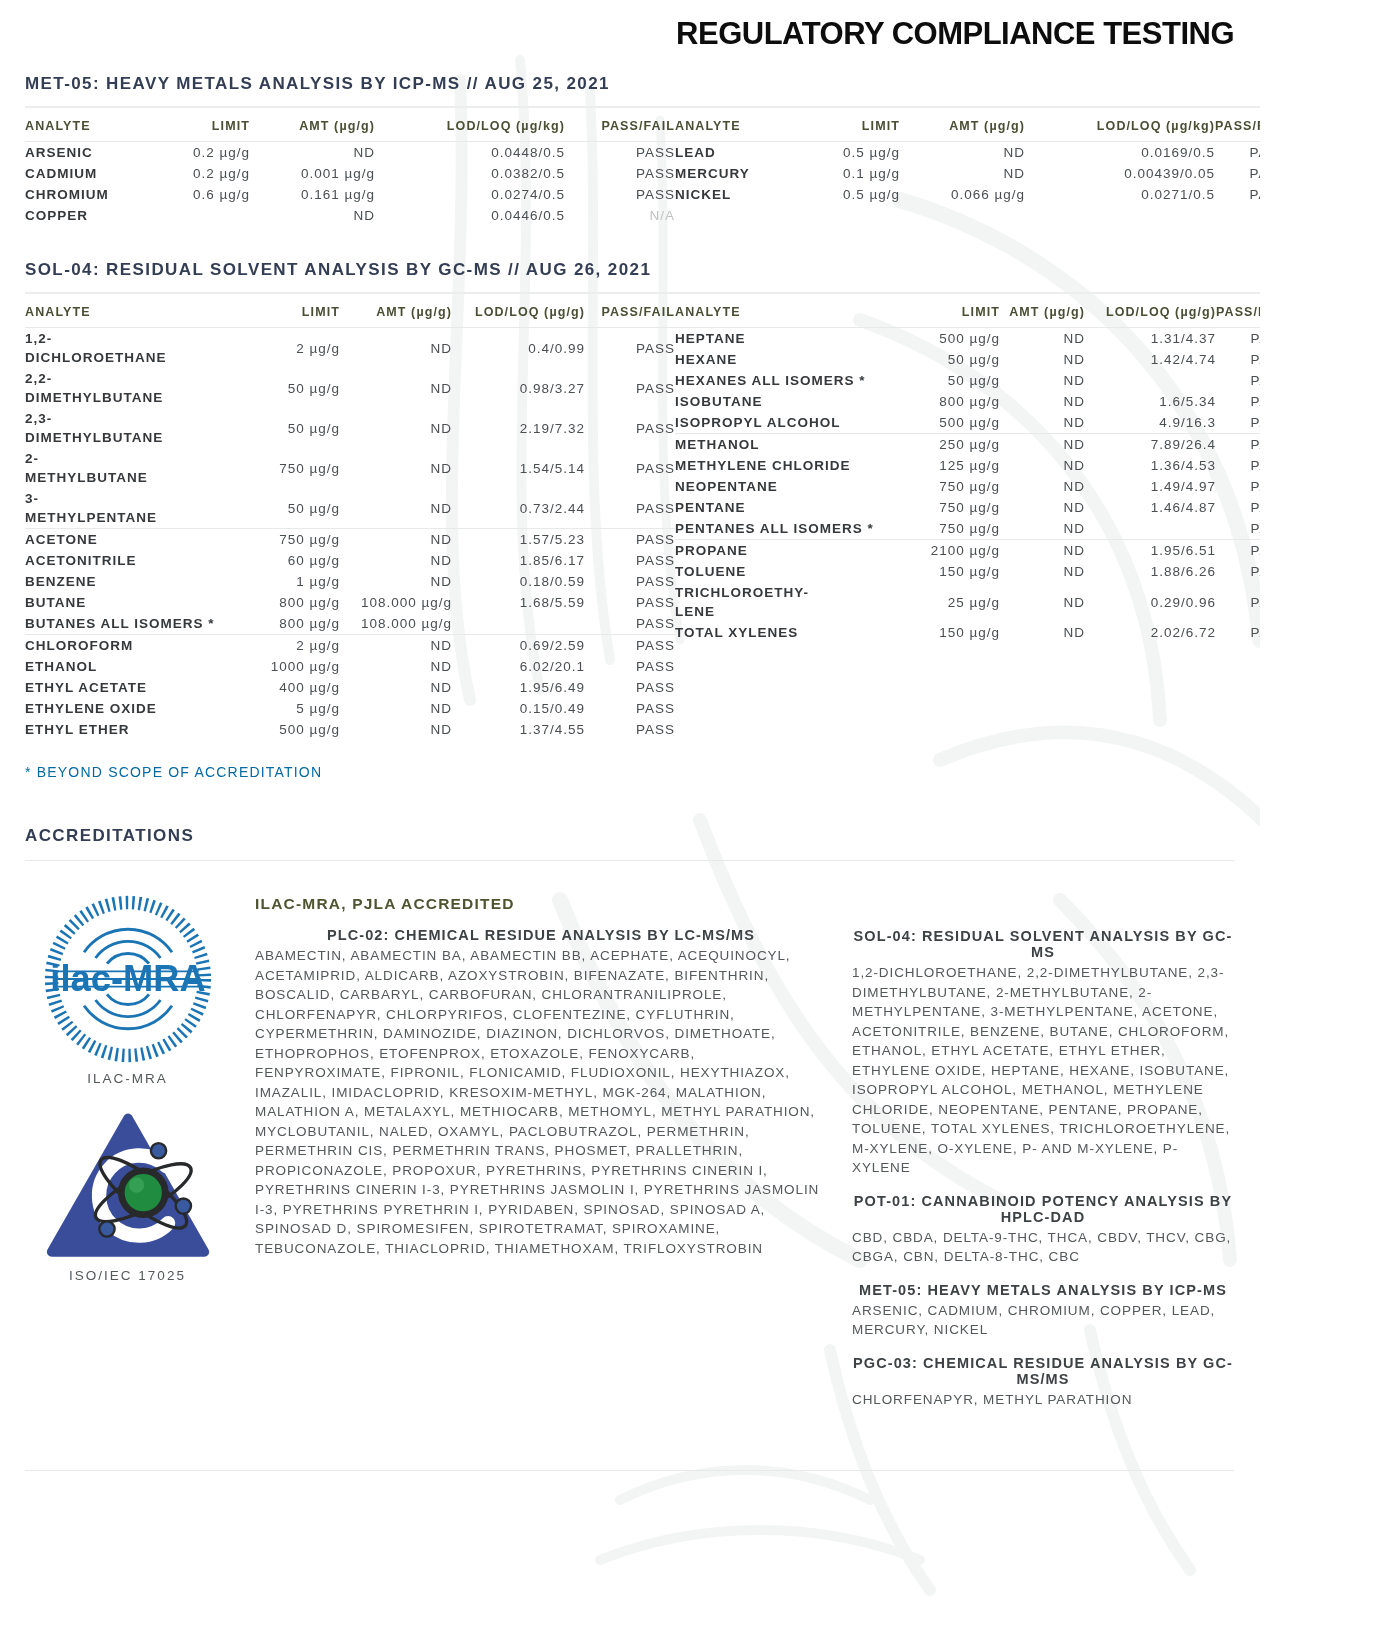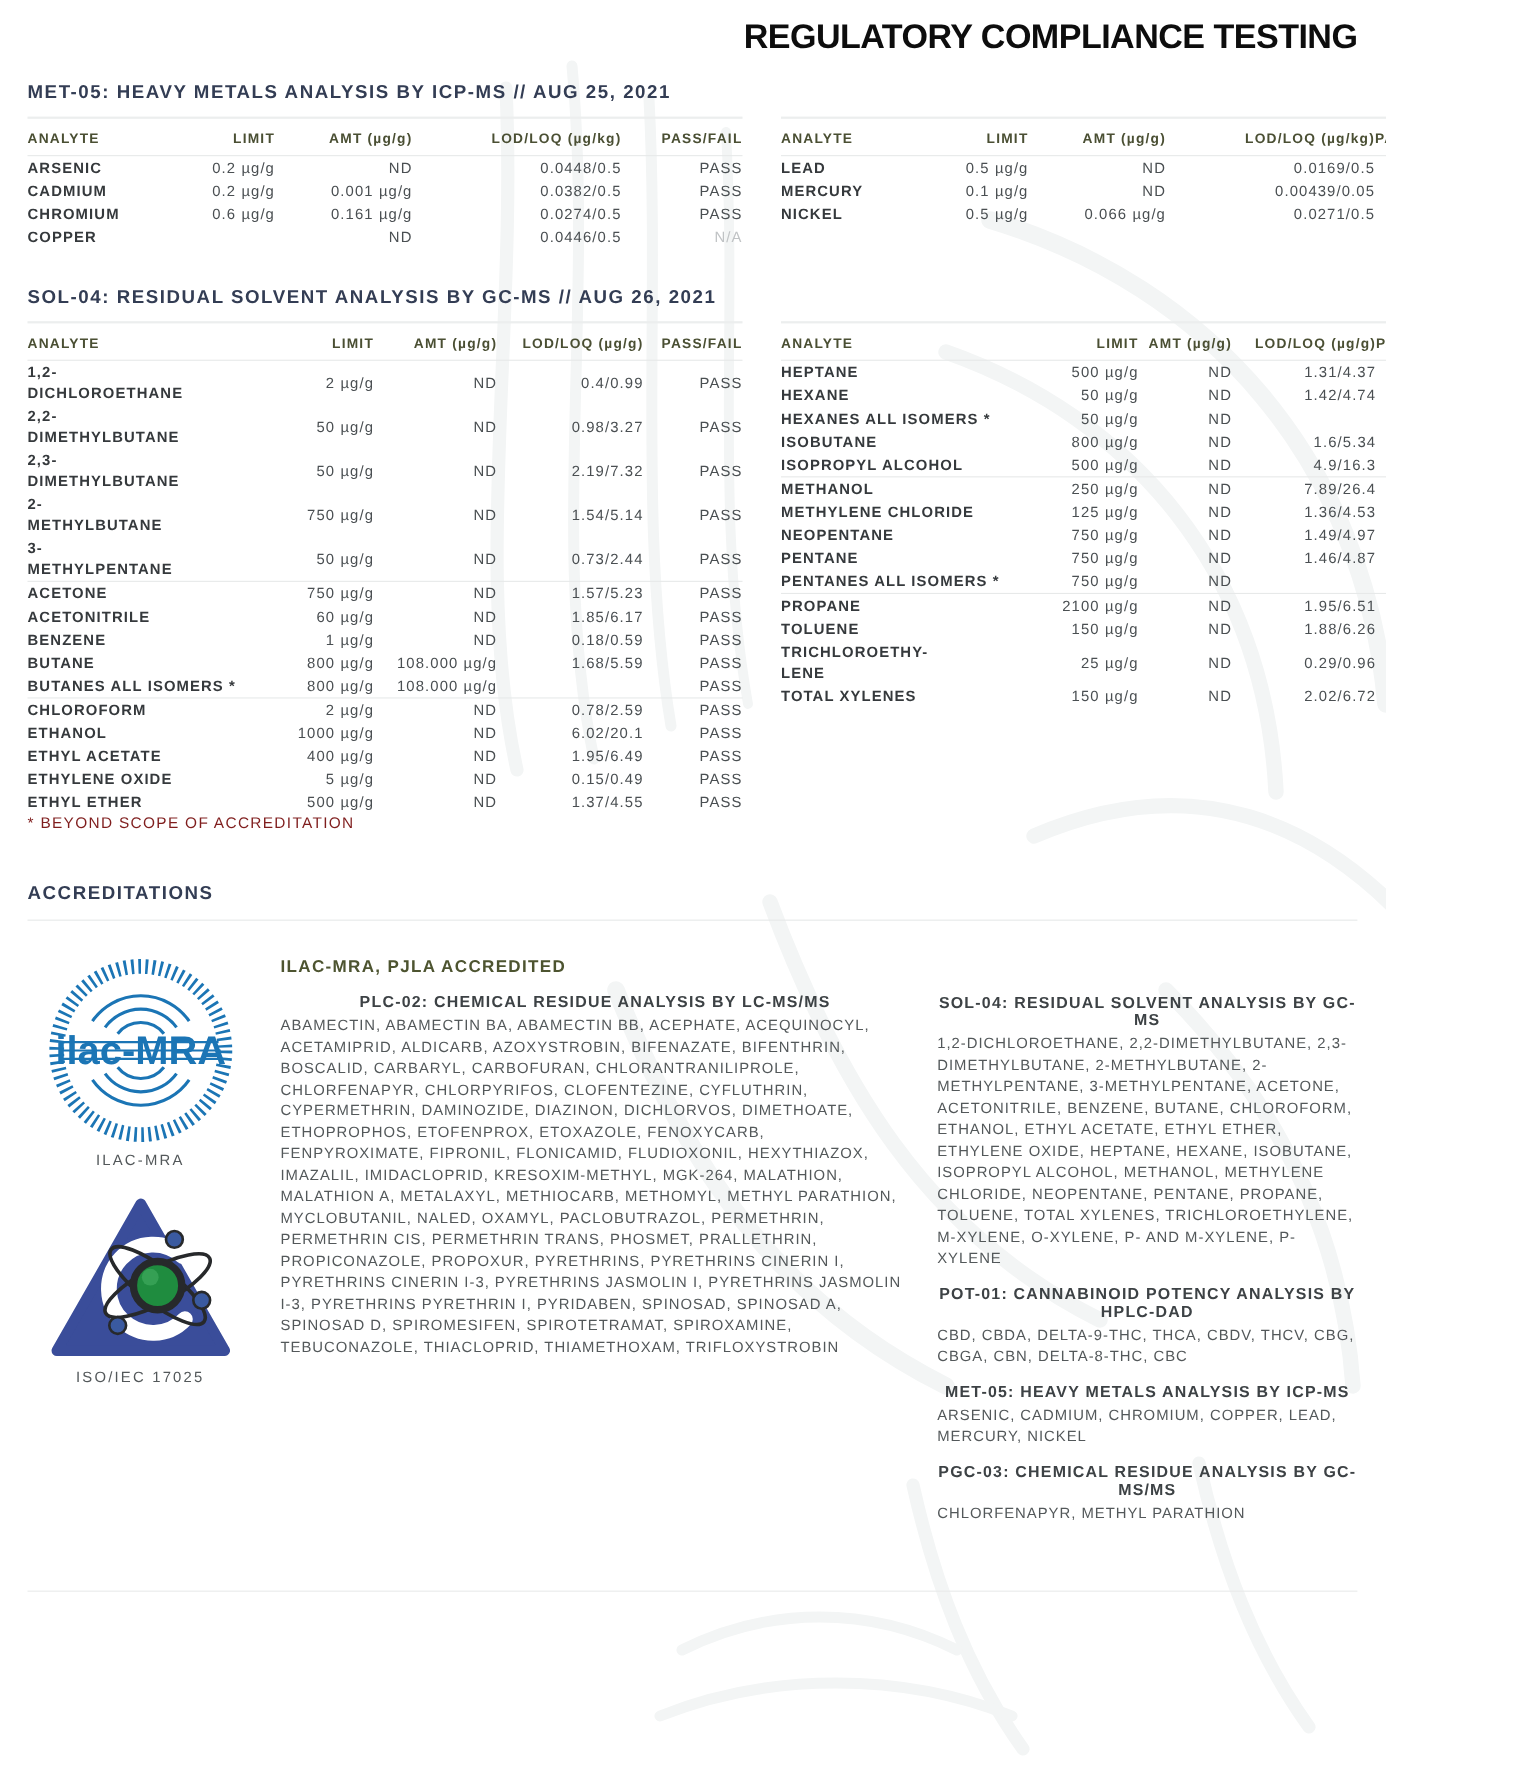--- a/index.html
+++ b/index.html
@@ -24,21 +24,21 @@
   }
 
   
   .section-head{
     font-size:17px;font-weight:bold;color:#333d54;
     letter-spacing:1.4px;margin:0 0 12px 0;
   }
   .head-metals{margin-top:22px;}
   .head-solvents{margin-top:34px;}
 
-  .twocol{display:grid;grid-template-columns:650px 1fr;column-gap:35px;}
+  .twocol{display:grid;grid-template-columns:650px 1fr;}
 
   .table{border-top:2px solid #eceeee;}
   .thead{
     display:grid;align-items:end;
     padding:11px 0 8px 0;
     border-bottom:1px solid #e7e9e9;
     font-weight:bold;font-size:12.5px;color:#4a4f33;letter-spacing:1.1px;
   }
   .trow{
     display:grid;align-items:center;
@@ -48,21 +48,21 @@
   }
   .tbl-metals .thead,.tbl-metals .trow{grid-template-columns:135px 90px 125px 190px 1fr;}
   .tbl-sol-left .thead,.tbl-sol-left .trow{grid-template-columns:205px 110px 112px 133px 1fr;}
   .tbl-sol-right .thead,.tbl-sol-right .trow{grid-template-columns:240px 85px 85px 131px 1fr;}
   .thead span:nth-child(n+2),.trow span:nth-child(n+2){text-align:right;}
   .c-analyte{font-weight:bold;color:#35393c;white-space:pre-line;line-height:19px;padding:1px 0;}
   .c-result.muted{color:#c0c3c5;}
   .trow.group-end{border-bottom:1px solid #e7e9e9;}
 
   .footnote{
-    font-size:14px;color:#7f1d1d;letter-spacing:1.2px;
+    margin-top:24px;font-size:14px;color:#0369a1;letter-spacing:1.2px;
   }
 
   .head-accred{margin-top:46px;margin-bottom:0;}
   .accred-divider{border:none;border-top:1px solid #e6e8e8;margin:14px 0 0 0;}
 
   .accred-grid{
     display:grid;grid-template-columns:205px 572px 1fr;column-gap:25px;
     margin-top:8px;
   }
   .badges{display:flex;flex-direction:column;align-items:center;padding-top:24px;}
@@ -269,21 +269,21 @@
             <span class="c-analyte">BUTANES ALL ISOMERS *</span>
             <span class="c-limit">800 µg/g</span>
             <span class="c-amt">108.000 µg/g</span>
             <span class="c-lod"></span>
             <span class="c-result">PASS</span>
           </div>
           <div class="trow">
             <span class="c-analyte">CHLOROFORM</span>
             <span class="c-limit">2 µg/g</span>
             <span class="c-amt">ND</span>
-            <span class="c-lod">0.78/2.59</span>
+            <span class="c-lod">0.69/2.59</span>
             <span class="c-result">PASS</span>
           </div>
           <div class="trow">
             <span class="c-analyte">ETHANOL</span>
             <span class="c-limit">1000 µg/g</span>
             <span class="c-amt">ND</span>
             <span class="c-lod">6.02/20.1</span>
             <span class="c-result">PASS</span>
           </div>
           <div class="trow">

